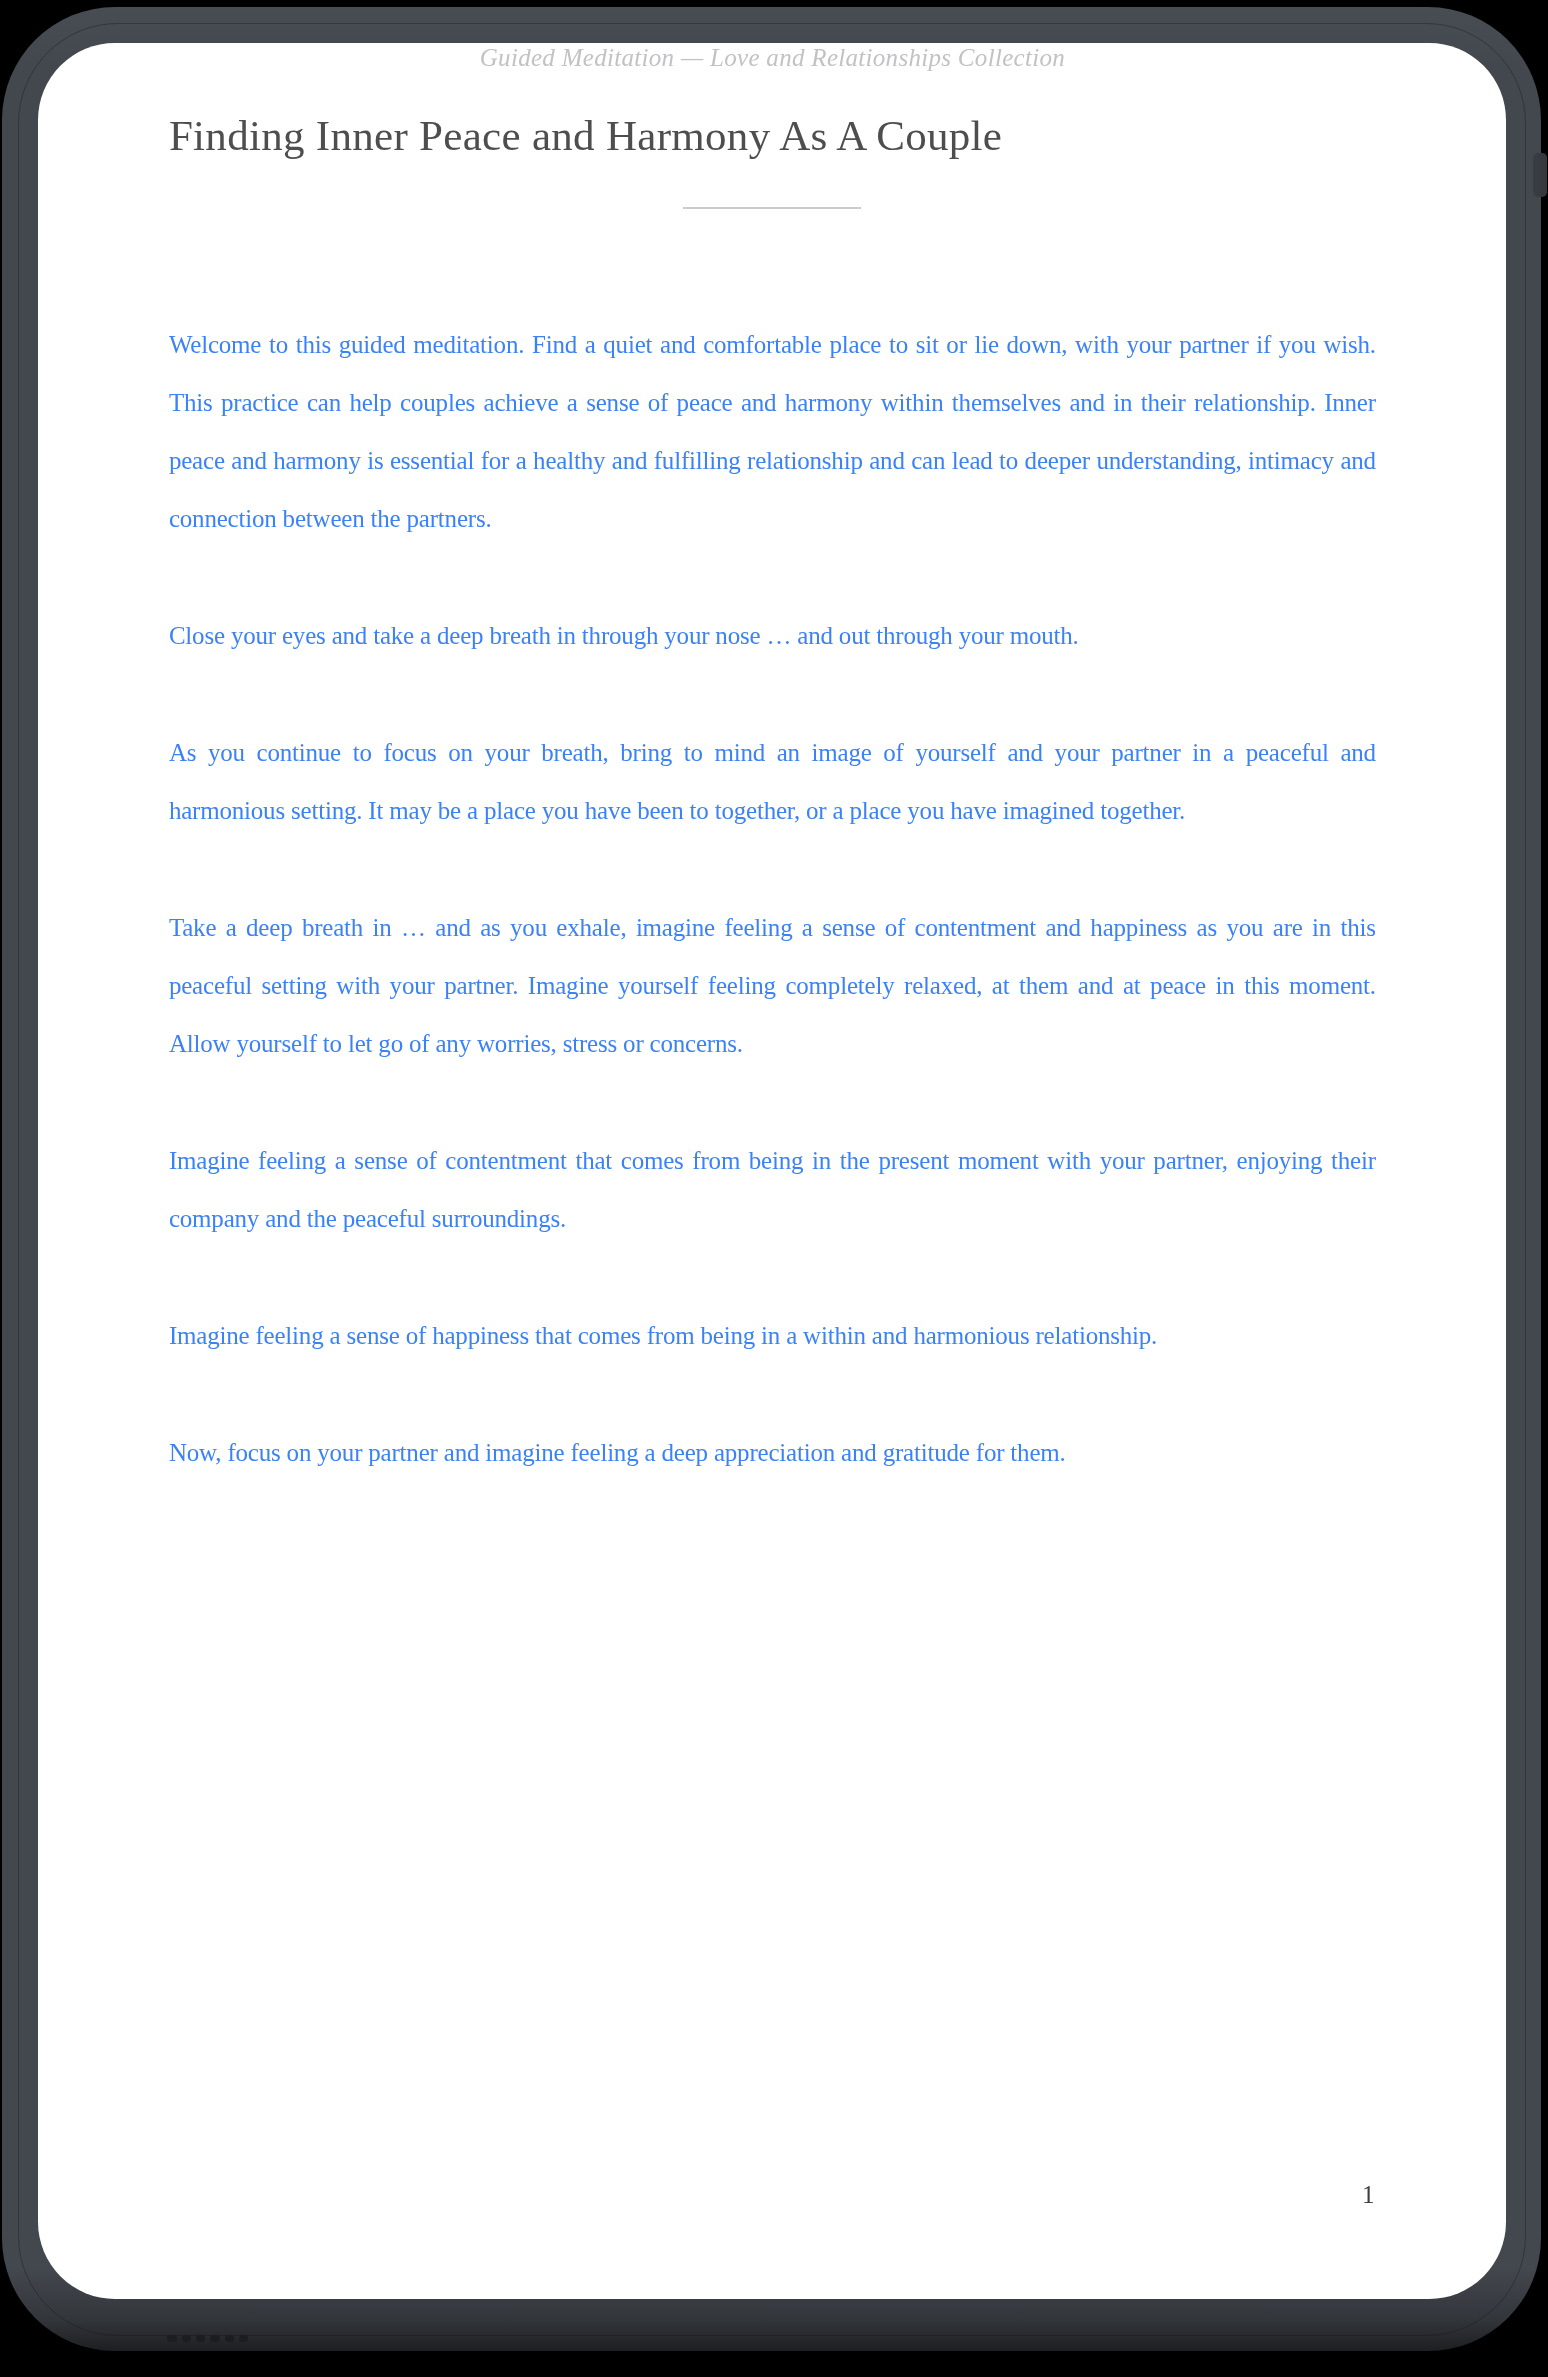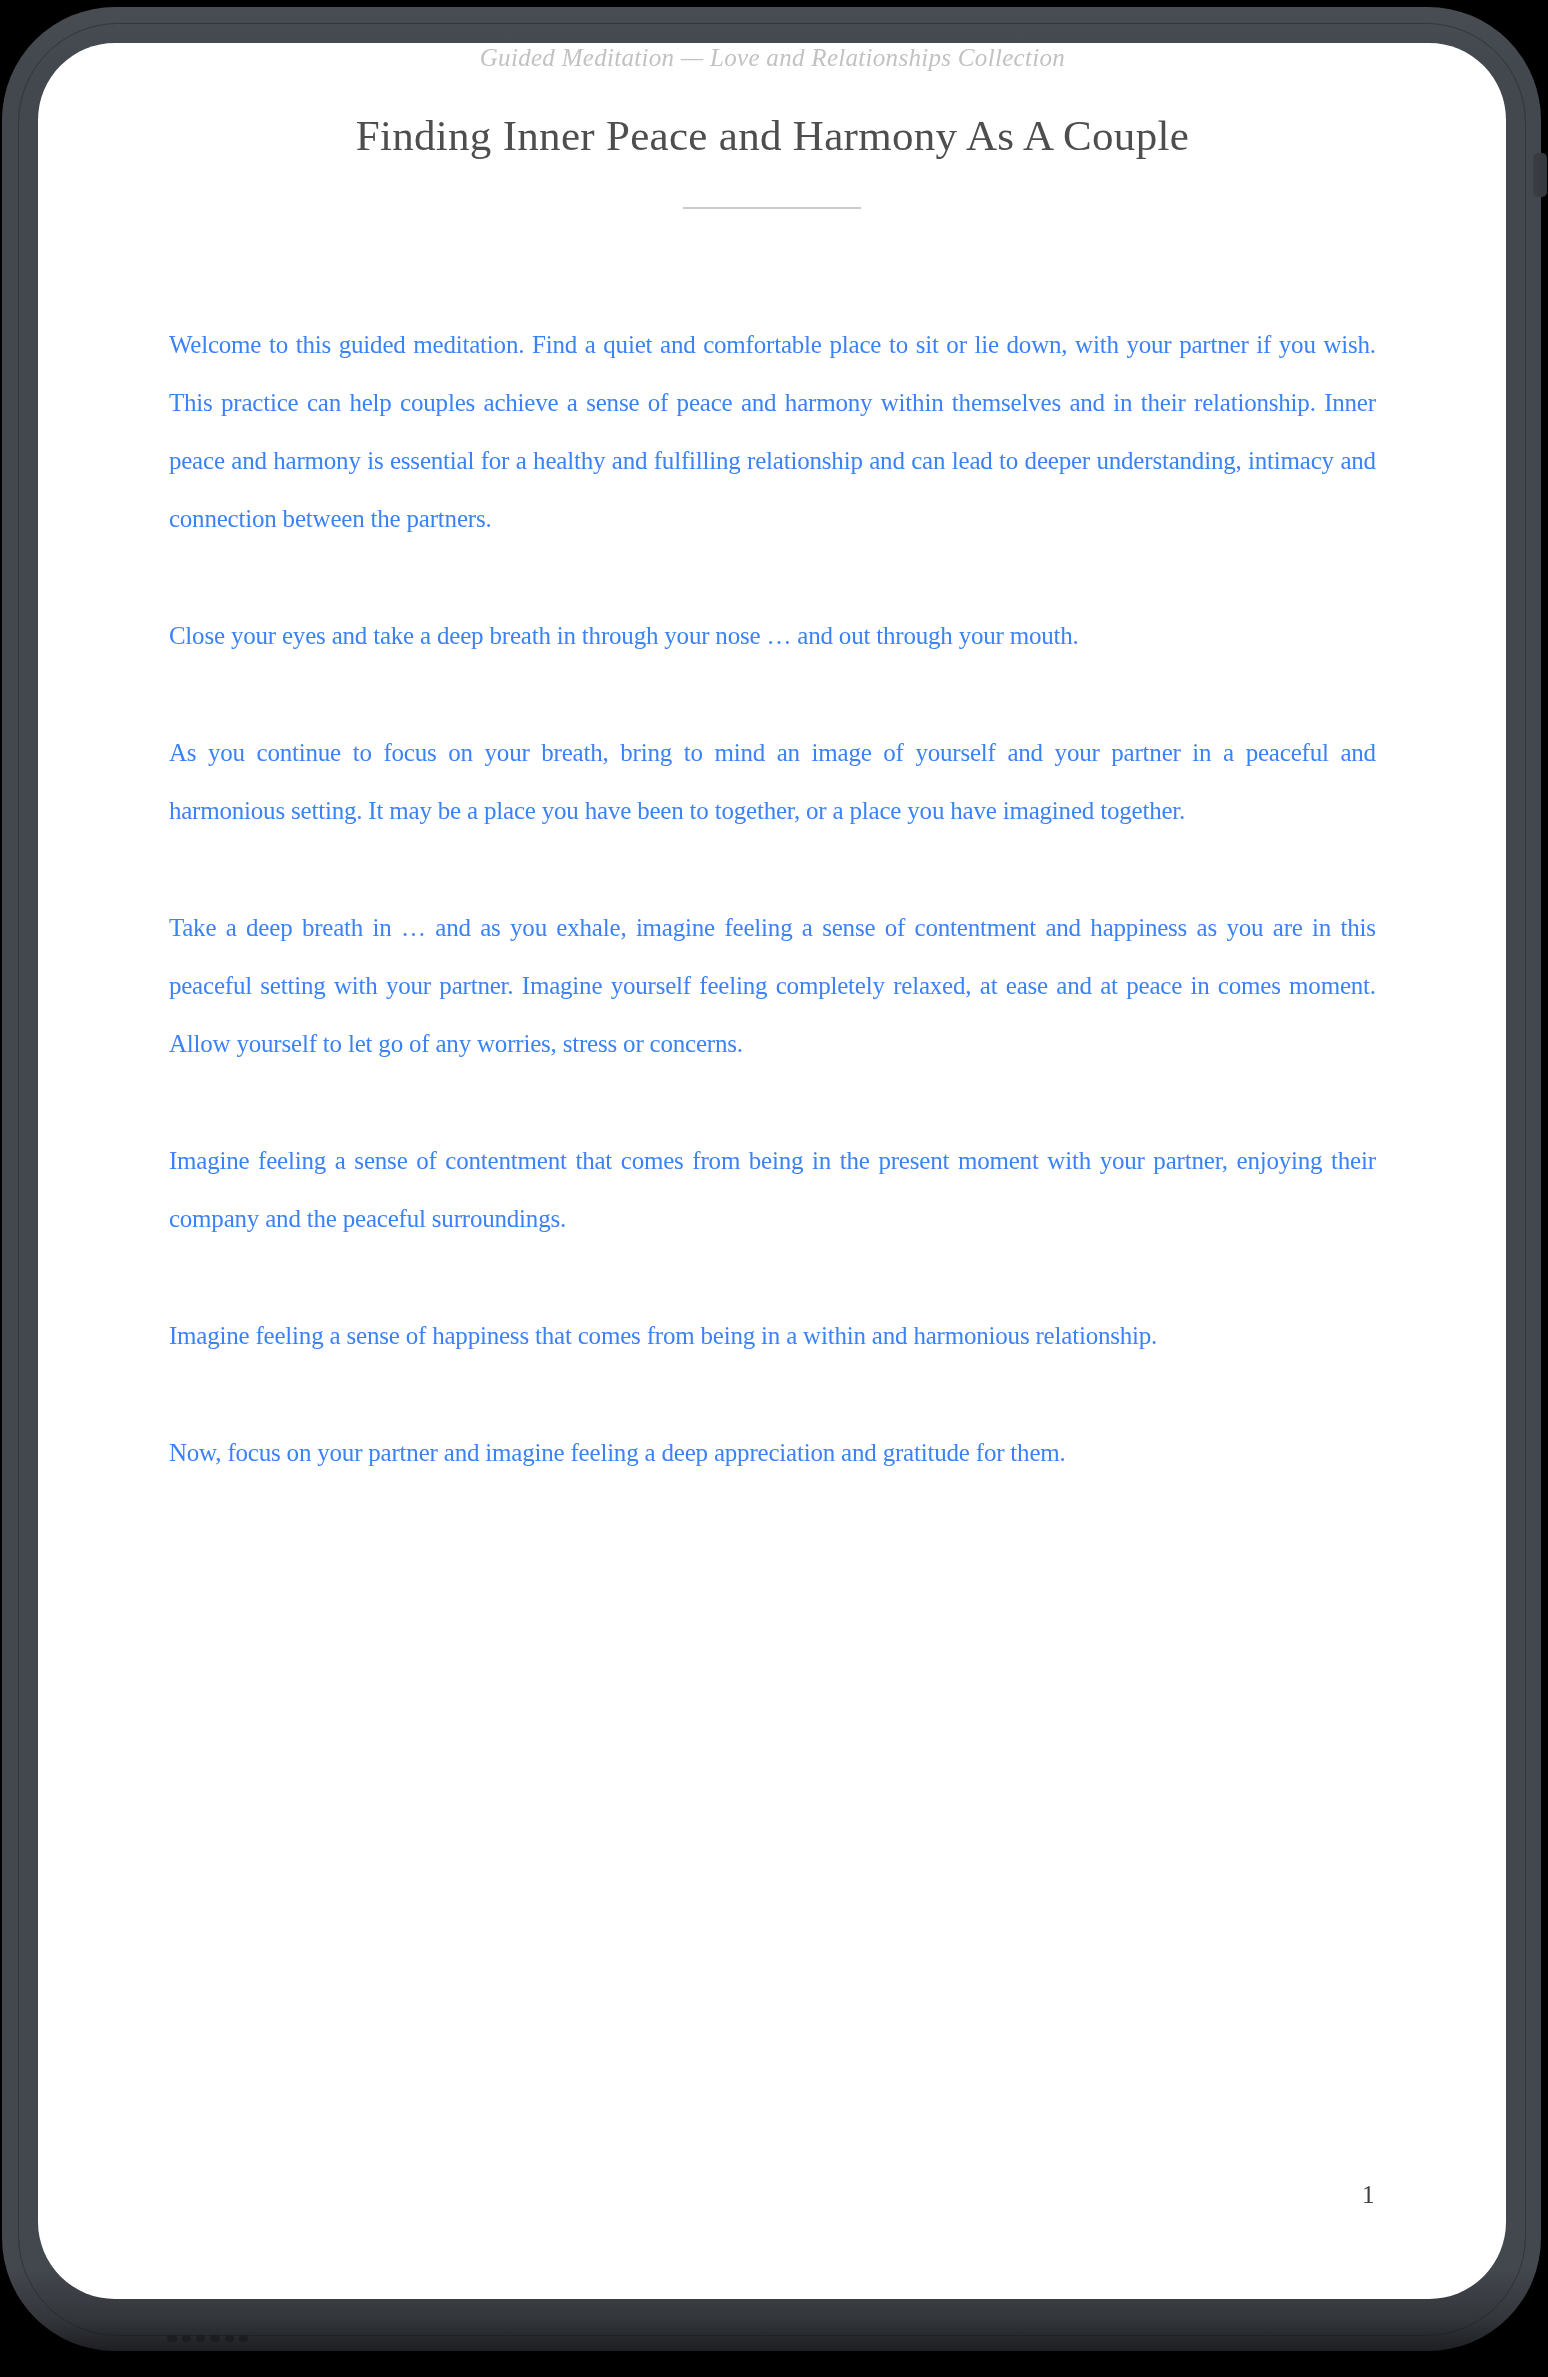--- a/index.html
+++ b/index.html
@@ -79,21 +79,21 @@
     text-align: center;
     font-family: "Liberation Serif", "DejaVu Serif", serif;
     font-style: italic;
     font-size: 25px;
     line-height: 1.2;
     color: #c2c2c5;
     letter-spacing: 0.3px;
   }
   .doc-title {
     margin-top: 36px;
-    text-align: center;
+    text-align: left;
     font-family: "Liberation Serif", "DejaVu Serif", serif;
     font-weight: normal;
     font-size: 43px;
     line-height: 1.25;
     color: #4e4e4e;
     letter-spacing: 0.3px;
   }
   .title-divider {
     width: 178px;
     height: 2.4px;
@@ -147,21 +147,21 @@
         <div class="collection-label">Guided Meditation — Love and Relationships Collection</div>
 
         <h1 class="doc-title">Finding Inner Peace and Harmony As A Couple</h1>
 
         <div class="title-divider"></div>
 
         <div class="body-text">
             <p class="para">Welcome to this guided meditation. Find a quiet and comfortable place to sit or lie down, with your partner if you wish. This practice can help couples achieve a sense of peace and harmony within themselves and in their relationship. Inner peace and harmony is essential for a healthy and fulfilling relationship and can lead to deeper understanding, intimacy and connection between the partners.</p>
             <p class="para">Close your eyes and take a deep breath in through your nose … and out through your mouth.</p>
             <p class="para">As you continue to focus on your breath, bring to mind an image of yourself and your partner in a peaceful and harmonious setting. It may be a place you have been to together, or a place you have imagined together.</p>
-            <p class="para">Take a deep breath in … and as you exhale, imagine feeling a sense of contentment and happiness as you are in this peaceful setting with your partner. Imagine yourself feeling completely relaxed, at ease and at peace in comes moment. Allow yourself to let go of any worries, stress or concerns.</p>
+            <p class="para">Take a deep breath in … and as you exhale, imagine feeling a sense of contentment and happiness as you are in this peaceful setting with your partner. Imagine yourself feeling completely relaxed, at them and at peace in this moment. Allow yourself to let go of any worries, stress or concerns.</p>
             <p class="para">Imagine feeling a sense of contentment that comes from being in the present moment with your partner, enjoying their company and the peaceful surroundings.</p>
             <p class="para">Imagine feeling a sense of happiness that comes from being in a within and harmonious relationship.</p>
             <p class="para">Now, focus on your partner and imagine feeling a deep appreciation and gratitude for them.</p>
           </div>
 
       </div>
 
       <div class="page-number">1</div>
     </div>
 

